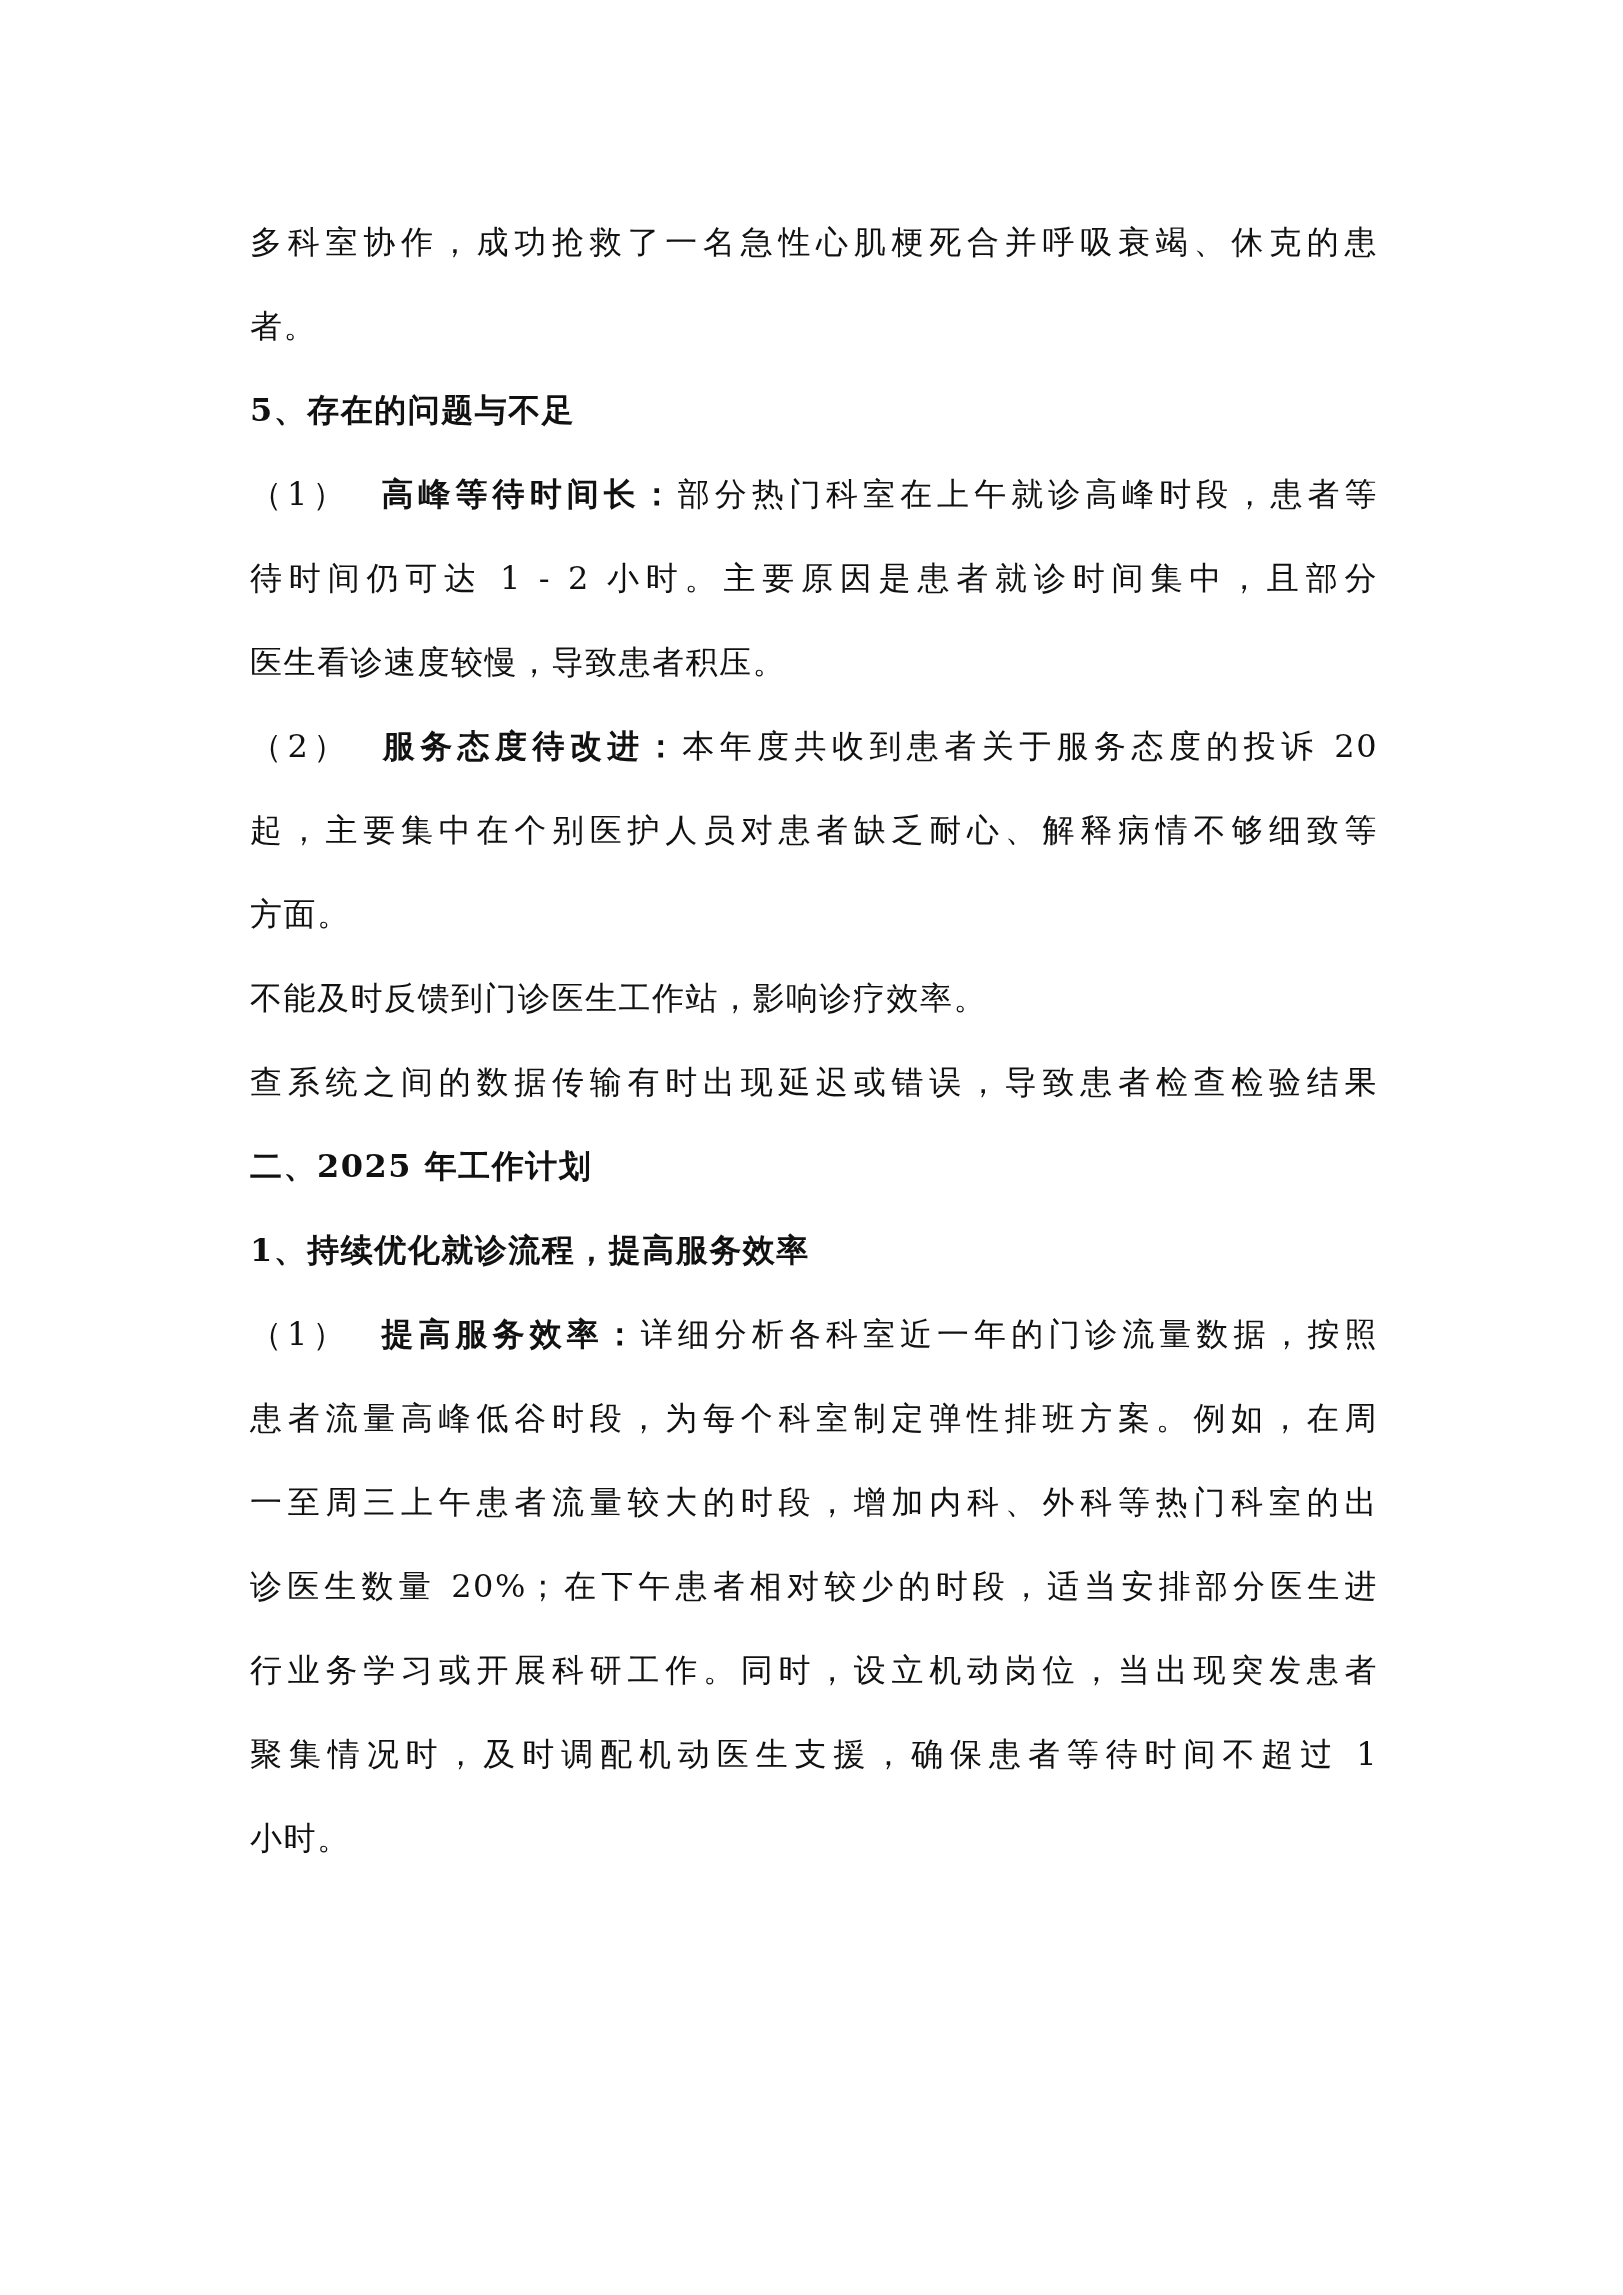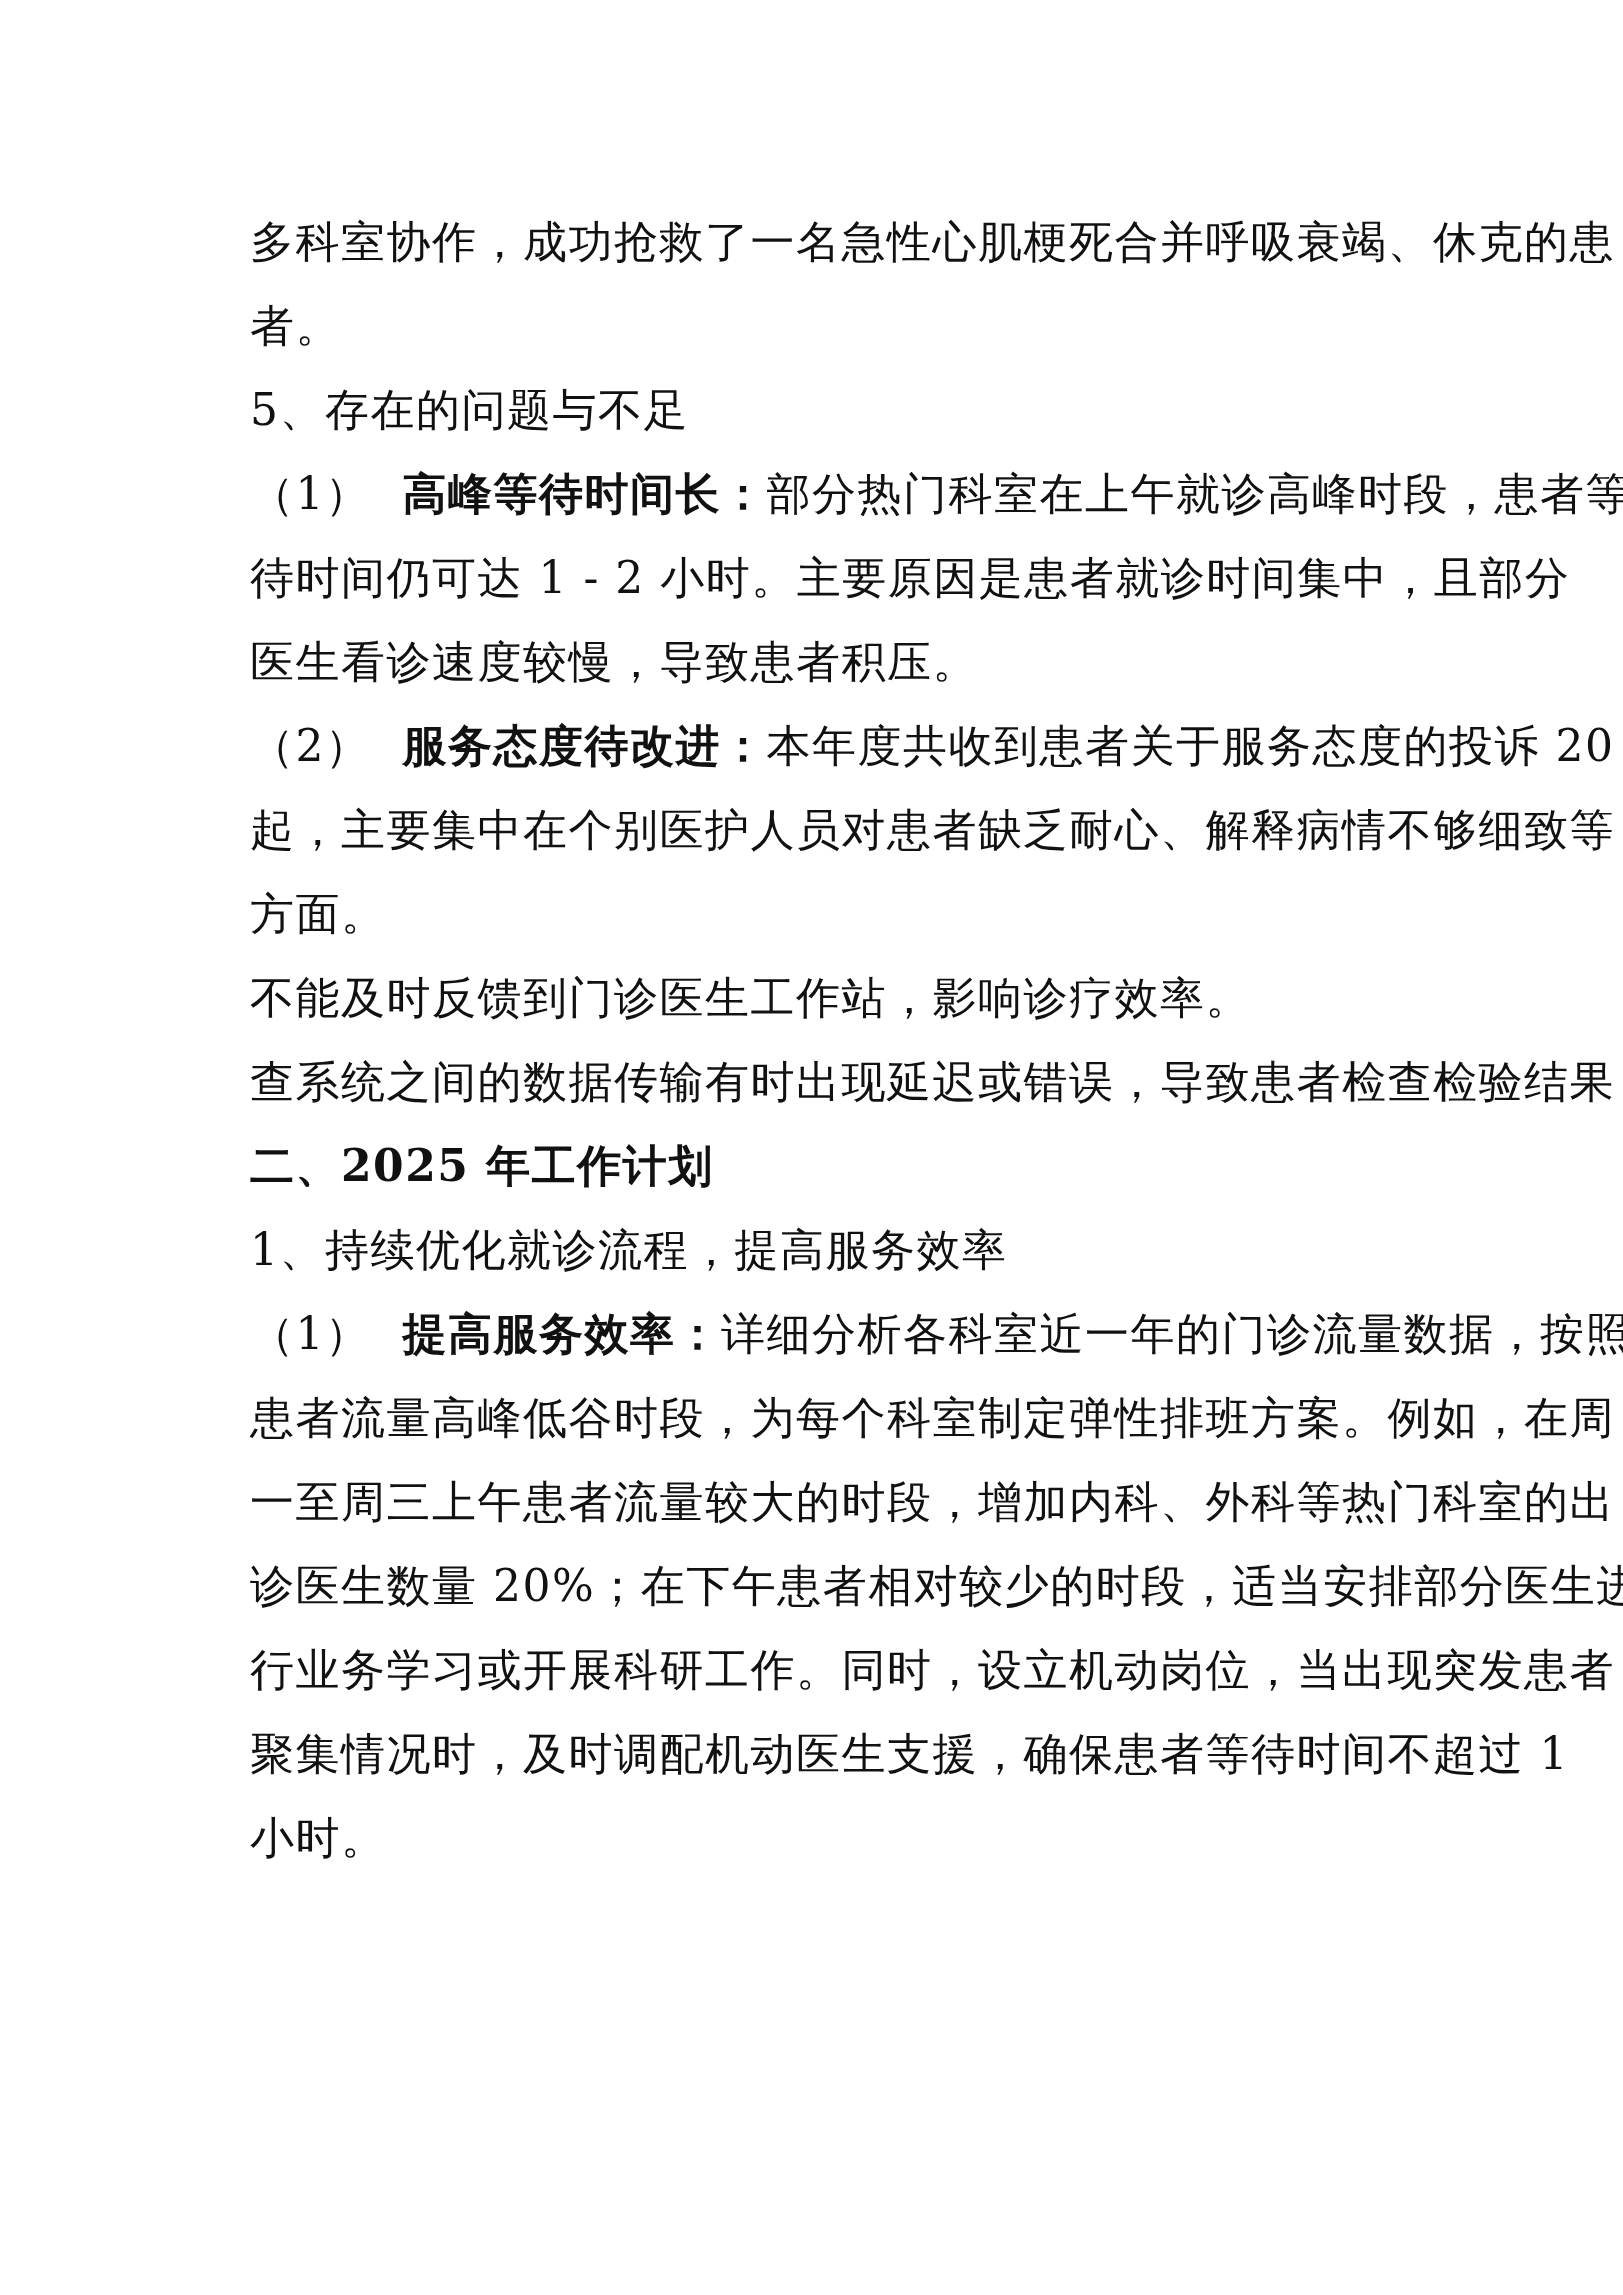--- a/index.html
+++ b/index.html
@@ -17,35 +17,35 @@
     }
     .page {
       position: absolute;
       left: 250px;
       top: 200px;
       width: 1128px;
     }
     .line {
       height: 84px;
       line-height: 84px;
-      font-size: 44px;
+      font-size: 32px;
       white-space: nowrap;
       letter-spacing: 1.5px;
       display: block;
     }
     .justify {
       text-align: justify;
       text-align-last: justify;
     }
     .b {
       font-weight: bold;
       margin-left: 32px;
     }
     .heading {
-      font-weight: normal;
+      font-weight: bold;
     }
     .plain-heading {
       font-weight: bold;
     }
   </style>
 </head>
 <body>
 
 <div class="page">
 

